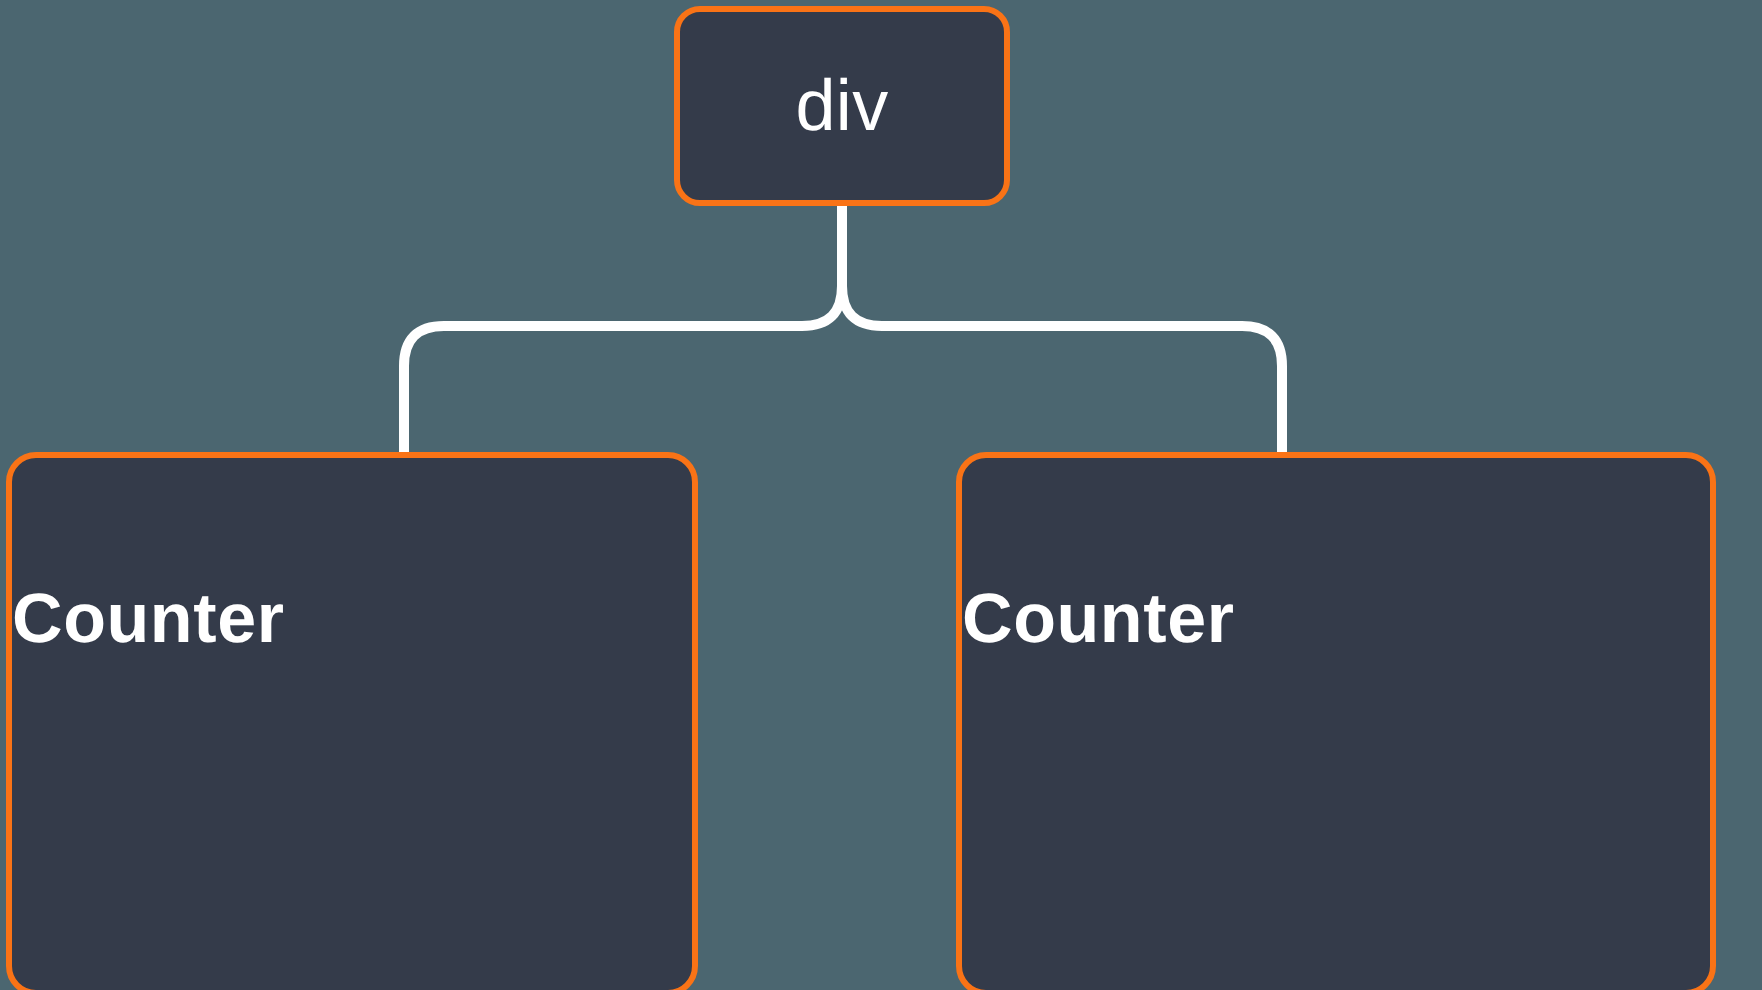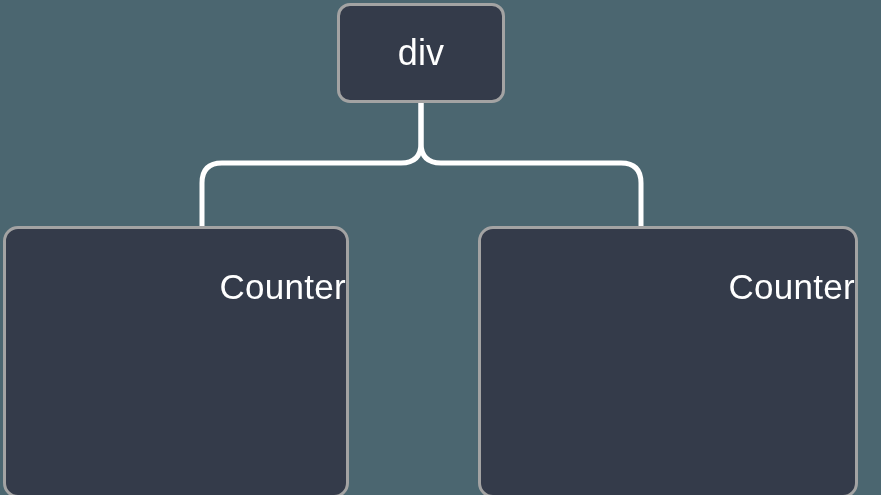--- a/index.html
+++ b/index.html
@@ -24,21 +24,21 @@
     width: 881px;
     height: 495px;
     pointer-events: none;
   }
 
   
   .node {
     position: absolute;
     box-sizing: border-box;
     background: #343b4a;
-    border: 3px solid #a3a3a3;
+    border: 3px solid #f97316;
     border-radius: 15px;
   }
 
   
   #node-root {
     left: 337px;
     top: 3px;
     width: 168px;
     height: 100px;
     border-radius: 13px;
@@ -61,27 +61,27 @@
   
   .node-child {
     top: 226px;
     height: 272px;
   }
   #node-left  { left: 3px;   width: 346px; }
   #node-right { left: 478px; width: 380px; }
 
   .node-child .node-title {
     position: absolute;
-    top: 38px;
+    top: 61px;
     left: 0;
     width: 100%;
-    text-align: right;
+    text-align: left;
     color: #ffffff;
     font-size: 35px;
-    font-weight: 400;
+    font-weight: 700;
     letter-spacing: 0.3px;
   }
 </style>
 </head>
 <body>
 
 <div id="stage">
 
   <svg id="connector" viewBox="0 0 881 495">
     <path d="M 421 103

